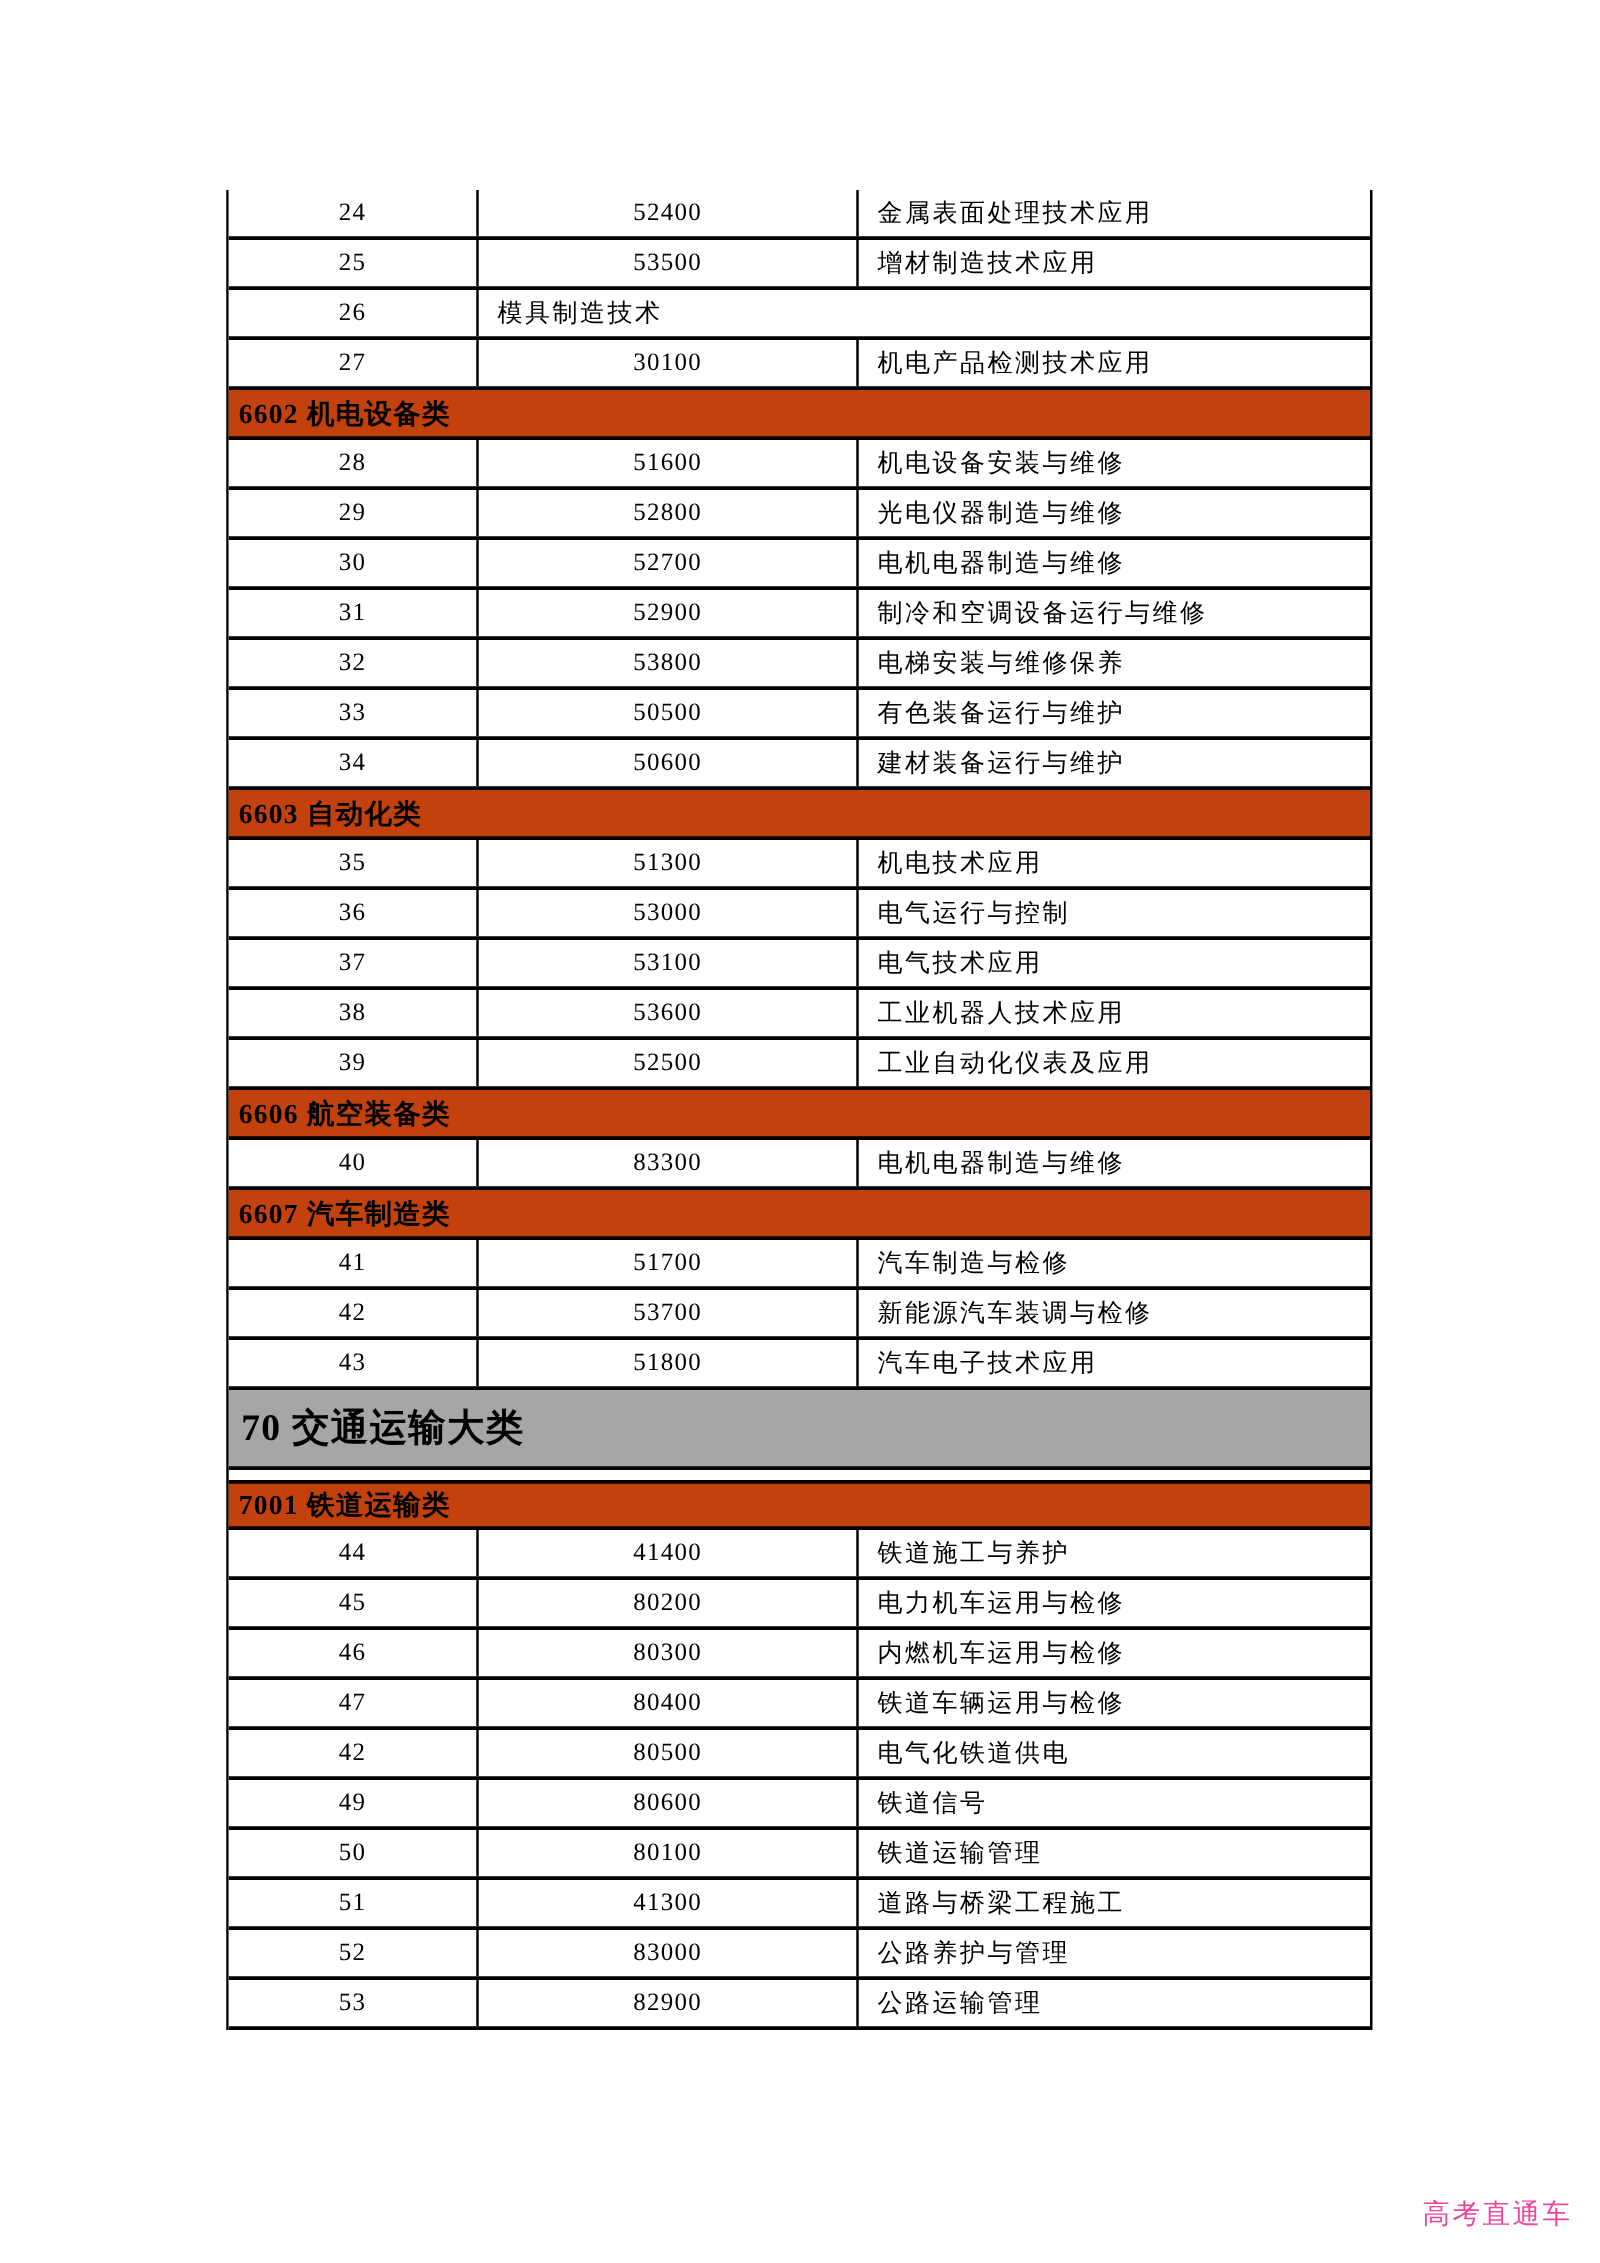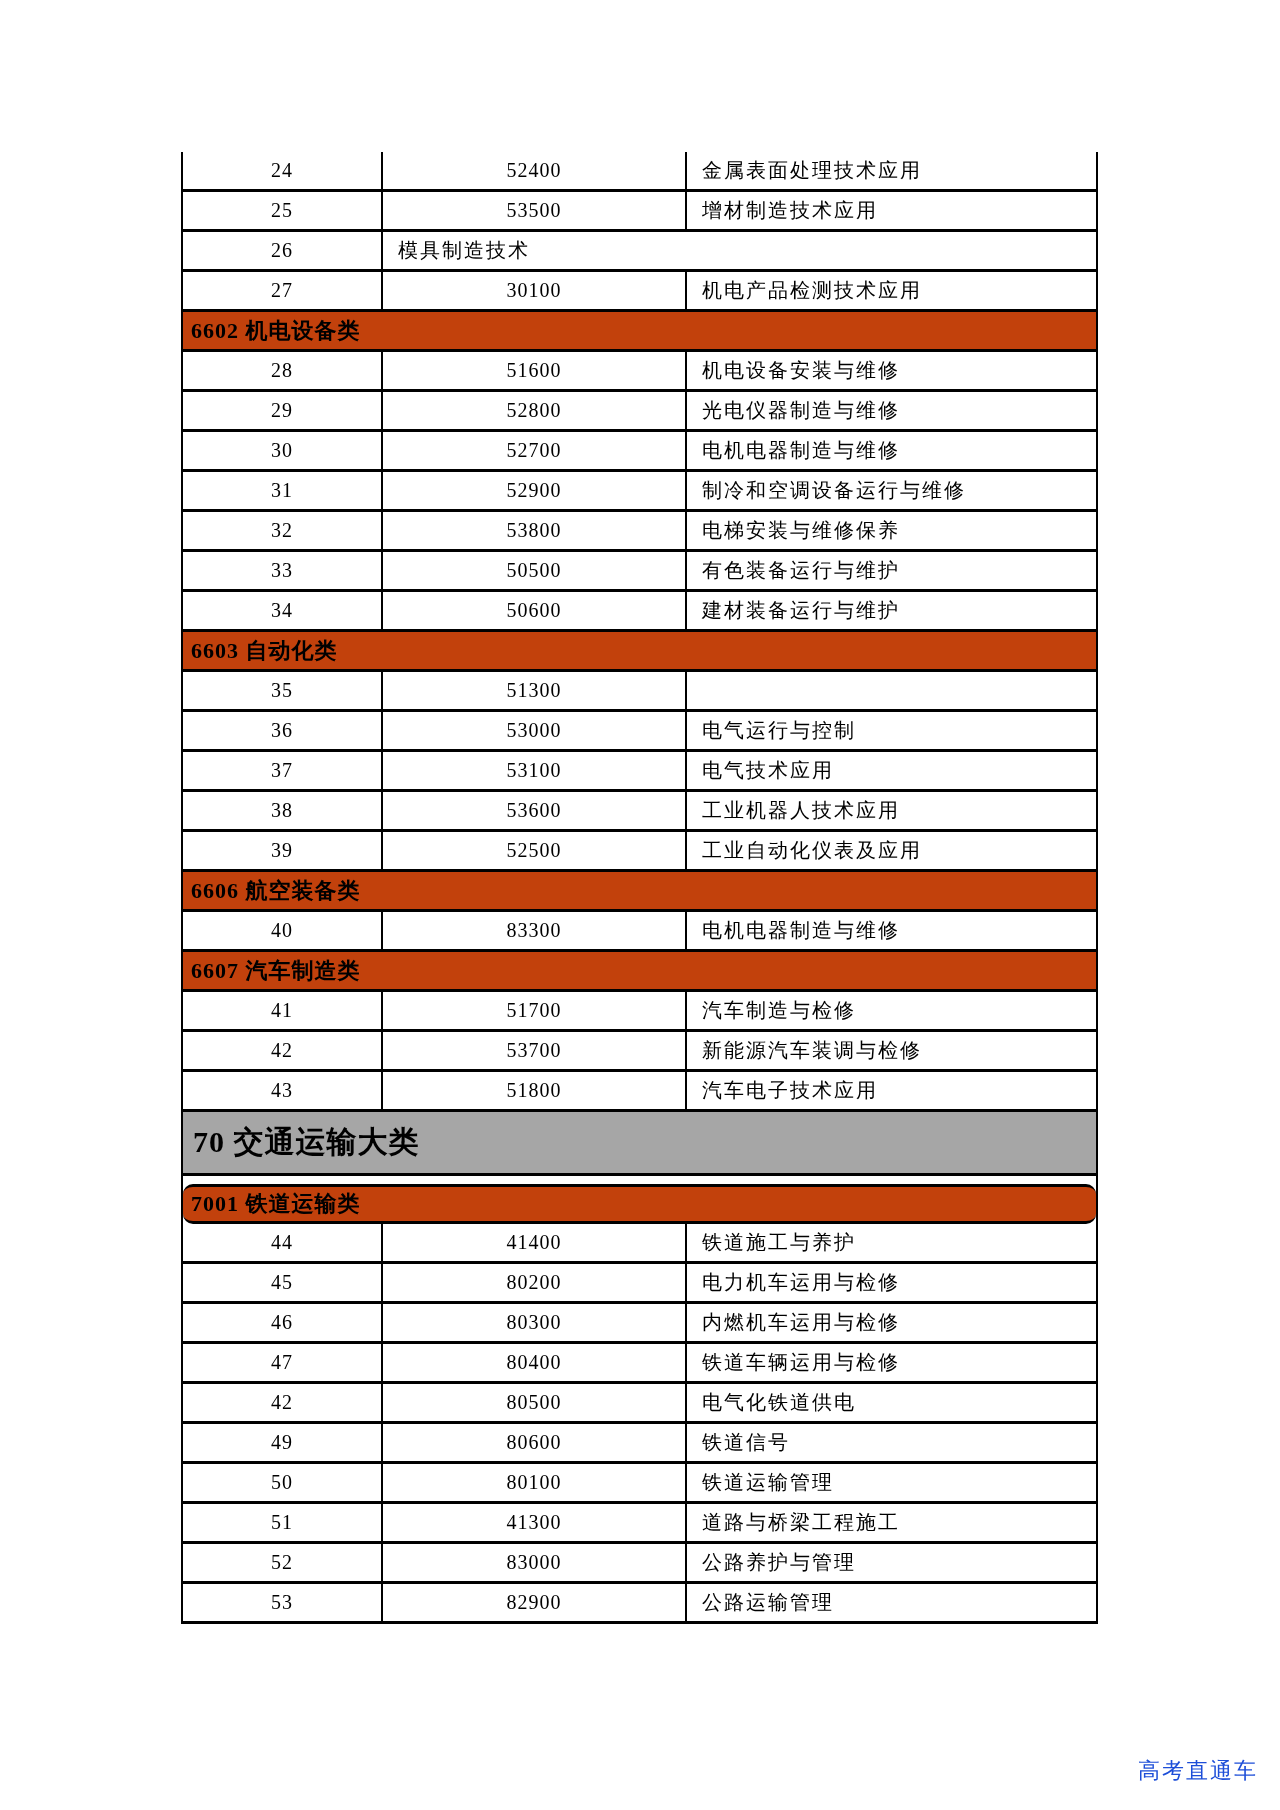--- a/index.html
+++ b/index.html
@@ -58,37 +58,36 @@
   }
   .section-row {
     background: #c2410c;
     font-weight: bold;
     font-size: 22px;
     padding-left: 8px;
     letter-spacing: 1px;
   }
   .section-row.after-gap {
     border-top: 3px solid #000;
-    border-radius: 10px;
   }
   .major-row {
     background: #a6a6a6;
     font-weight: bold;
     font-size: 30px;
     height: 64px;
     padding-left: 10px;
     margin-bottom: 8px;
     letter-spacing: 1px;
   }
   .watermark {
     position: absolute;
     left: 1138px;
     top: 1756px;
     font-size: 22px;
-    color: #1d4ed8;
+    color: #ec4899;
     letter-spacing: 2px;
     font-family: "Liberation Sans", "DejaVu Sans", sans-serif;
   }
 </style>
 </head>
 <body>
 
 <div class="catalog-table">
     <div class="row data-row">
       <div class="cell seq-cell">24</div>
@@ -142,20 +141,21 @@
     </div>
     <div class="row data-row">
       <div class="cell seq-cell">34</div>
       <div class="cell code-cell">50600</div>
       <div class="cell name-cell">建材装备运行与维护</div>
     </div>
     <div class="row section-row">6603 自动化类</div>
     <div class="row data-row">
       <div class="cell seq-cell">35</div>
       <div class="cell code-cell">51300</div>
+      <div class="cell name-cell">机电技术应用</div>
     </div>
     <div class="row data-row">
       <div class="cell seq-cell">36</div>
       <div class="cell code-cell">53000</div>
       <div class="cell name-cell">电气运行与控制</div>
     </div>
     <div class="row data-row">
       <div class="cell seq-cell">37</div>
       <div class="cell code-cell">53100</div>
       <div class="cell name-cell">电气技术应用</div>

